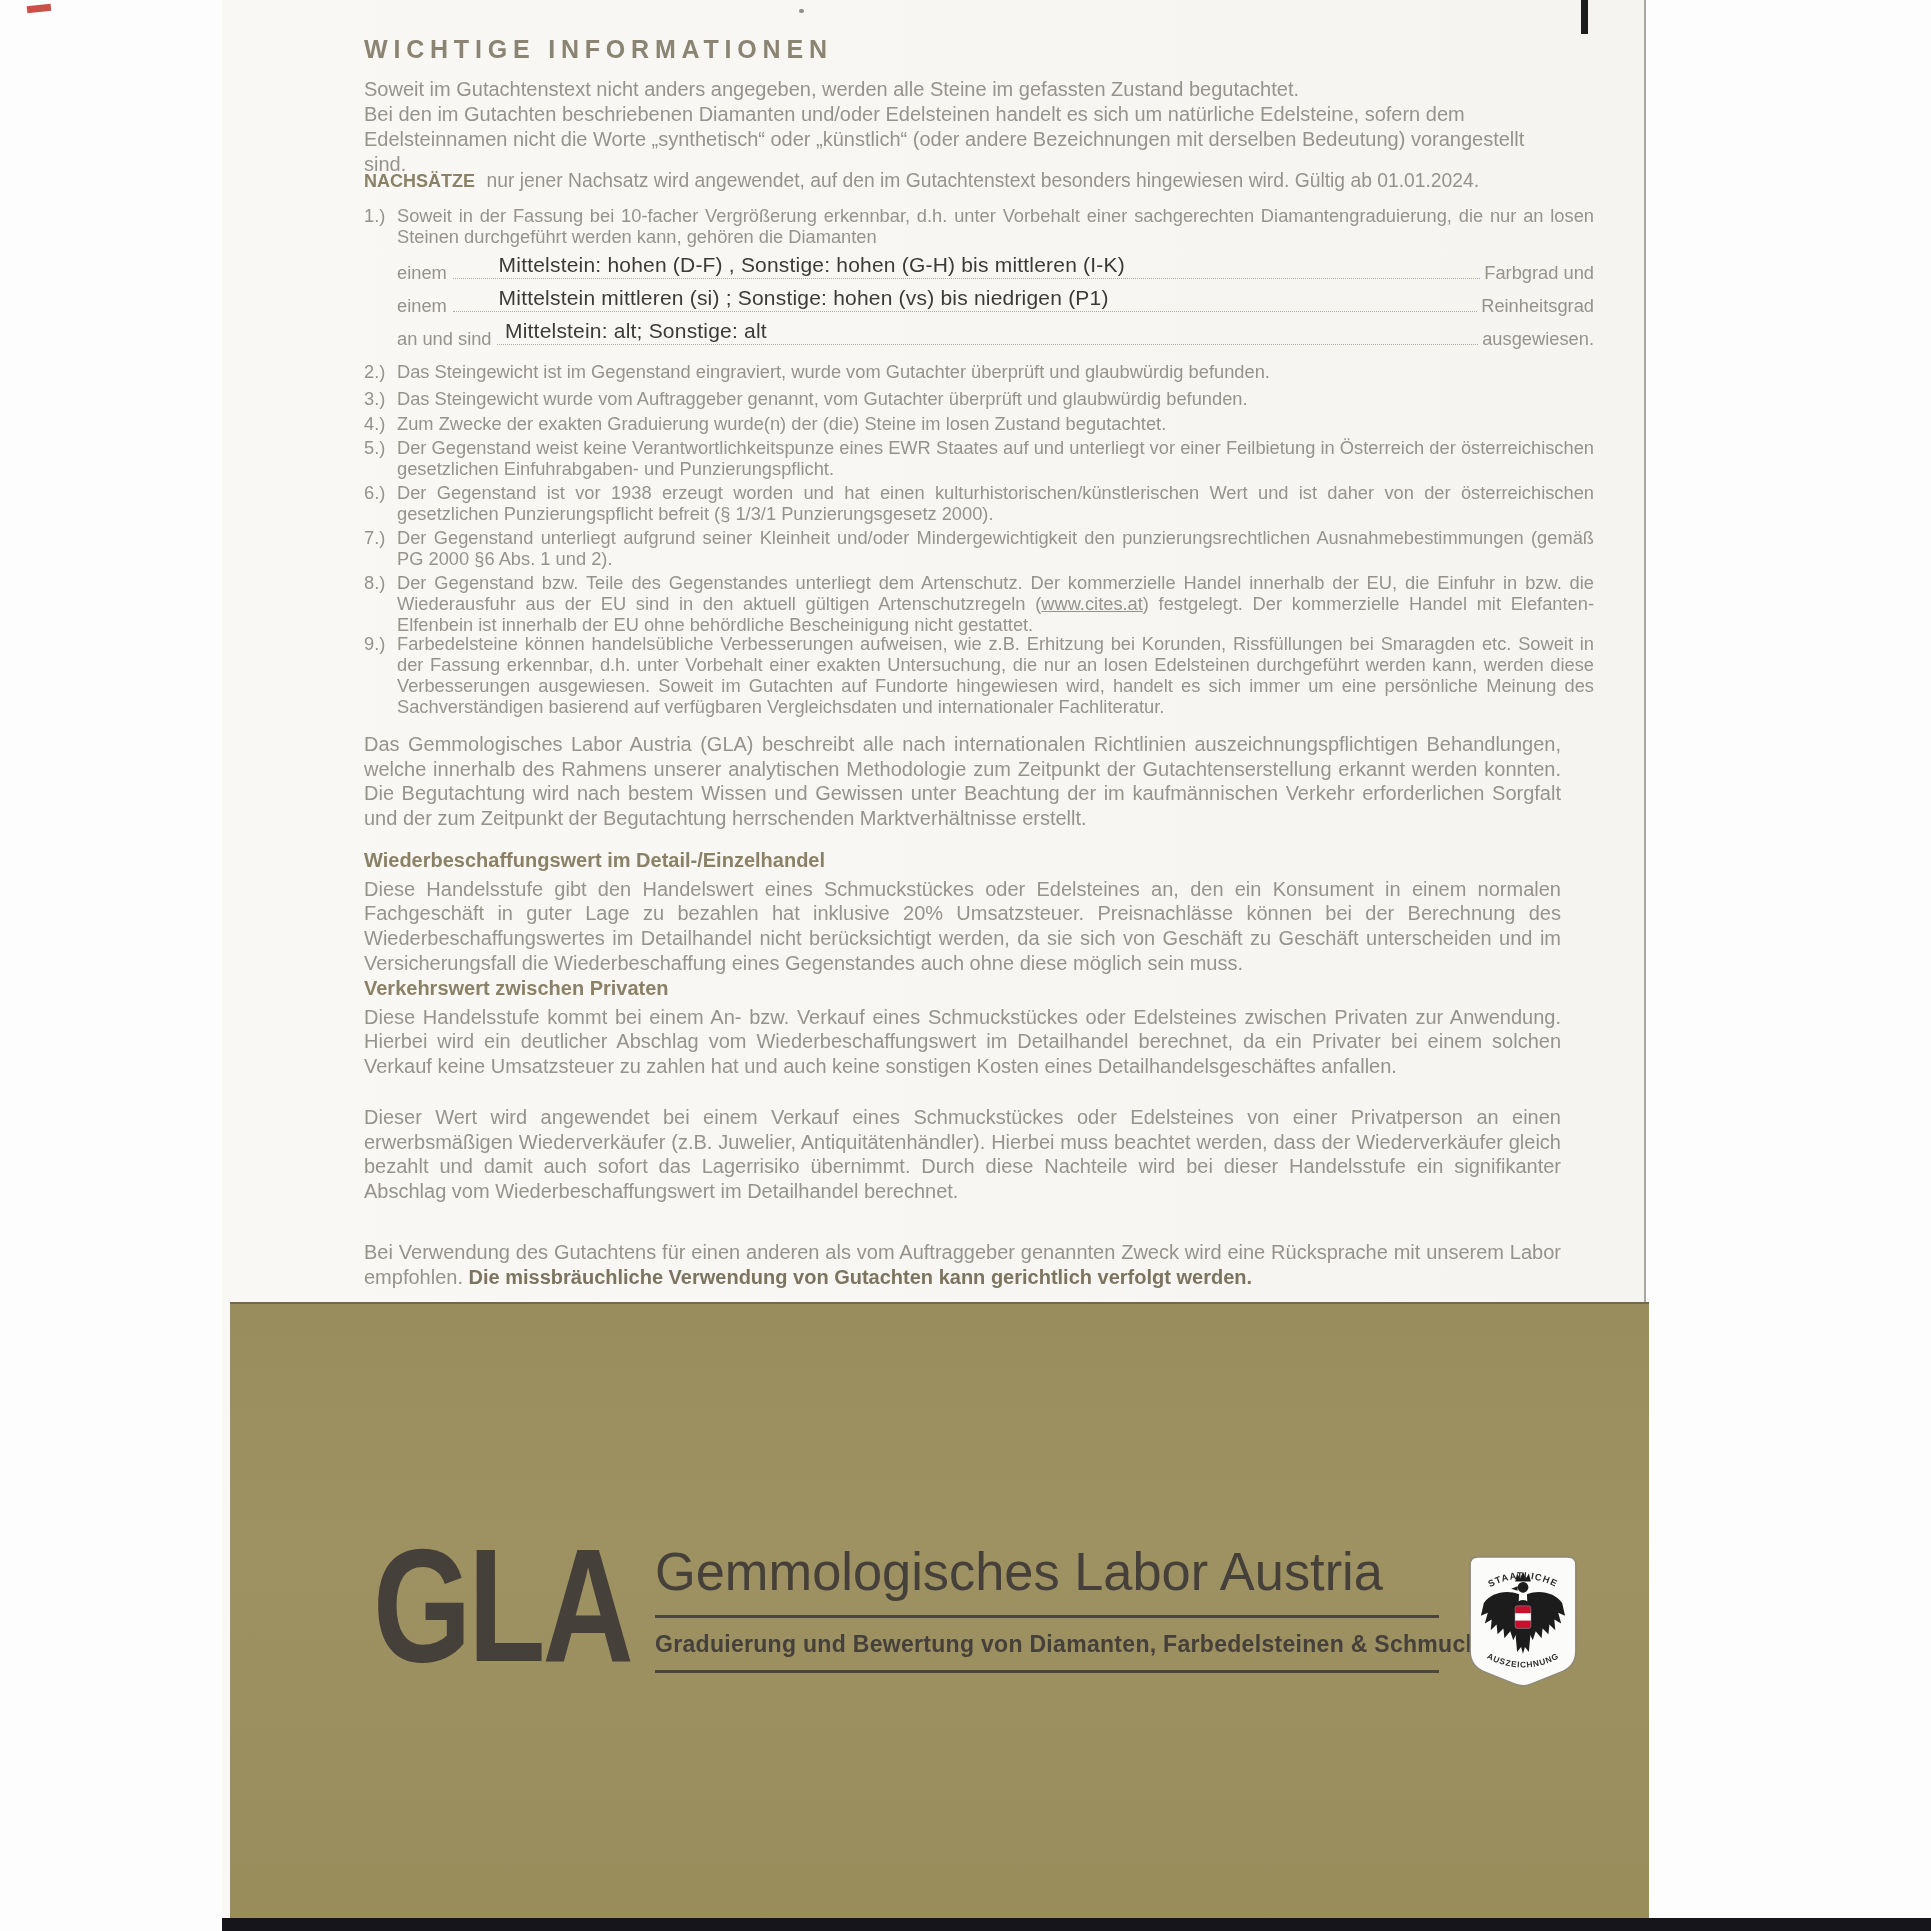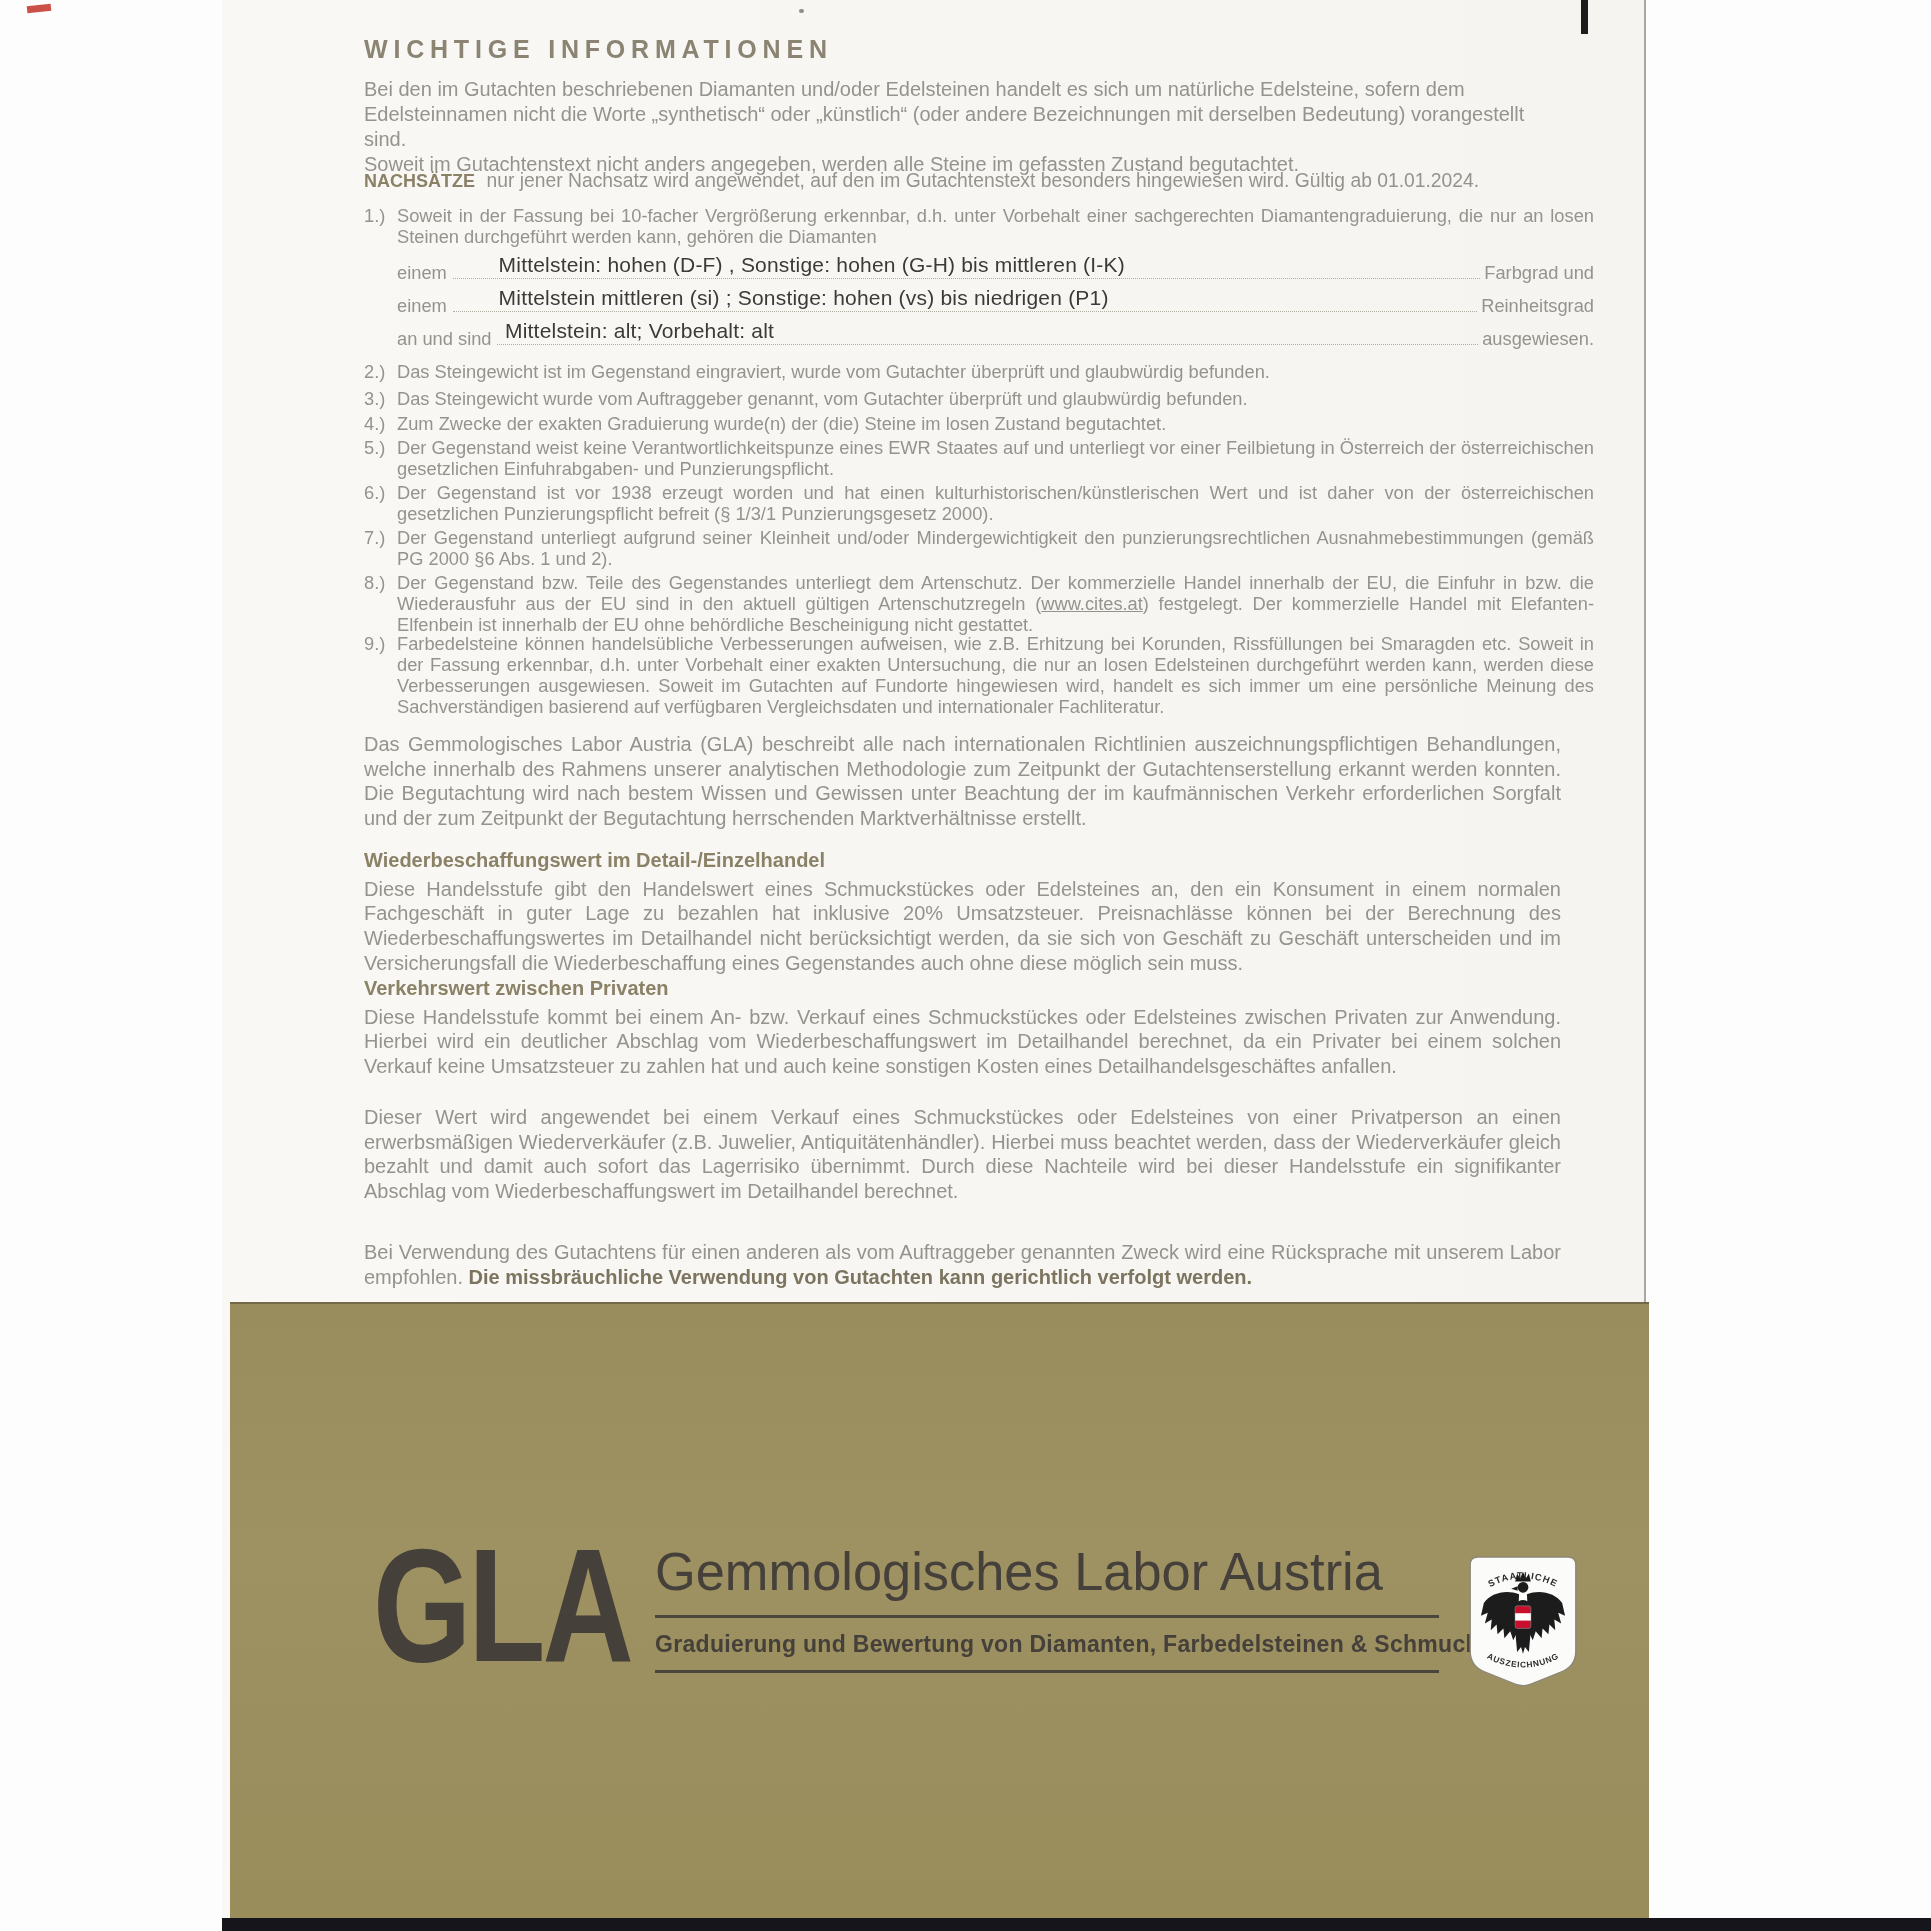--- a/index.html
+++ b/index.html
@@ -62,22 +62,22 @@
 </style>
 </head>
 <body>
 
 <div class="canvas">
   <div class="paper">
 
     <h1 class="title chunk" style="top:35px">WICHTIGE INFORMATIONEN</h1>
 
     <div class="chunk body-text" style="top:77px">
+      <p>Soweit im Gutachtenstext nicht anders angegeben, werden alle Steine im gefassten Zustand begutachtet.</p>
       <p>Bei den im Gutachten beschriebenen Diamanten und/oder Edelsteinen handelt es sich um natürliche Edelsteine, sofern dem Edelsteinnamen nicht die Worte „synthetisch“ oder „künstlich“ (oder andere Bezeichnungen mit derselben Bedeutung) vorangestellt sind.</p>
-      <p>Soweit im Gutachtenstext nicht anders angegeben, werden alle Steine im gefassten Zustand begutachtet.</p>
     </div>
 
     <div class="chunk nachsatz" style="top:170px">
       <span class="nlabel">NACHSÄTZE</span><span class="ntext">nur jener Nachsatz wird angewendet, auf den im Gutachtenstext besonders hingewiesen wird. Gültig ab 01.01.2024.</span>
     </div>
 
     <div class="chunk item" style="top:205px">
       <span class="num">1.)</span>
       <p class="j">Soweit in der Fassung bei 10-facher Vergrößerung erkennbar, d.h. unter Vorbehalt einer sachgerechten Diamantengraduierung, die nur an losen Steinen durchgeführt werden kann, gehören die Diamanten</p>
       <div class="fillrow" style="margin-top:3.9px">
@@ -90,21 +90,21 @@
       <div class="fillrow">
         <span class="pre">einem</span>
         <span class="dots">
             <span class="fillvalue">Mittelstein mittleren (si) ; Sonstige: hohen (vs) bis niedrigen (P1)</span>
           </span>
         <span class="suf">Reinheitsgrad</span>
       </div>
       <div class="fillrow">
         <span class="pre">an und sind</span>
         <span class="dots">
-            <span class="fillvalue tight">Mittelstein: alt; Vorbehalt: alt</span>
+            <span class="fillvalue tight">Mittelstein: alt; Sonstige: alt</span>
           </span>
         <span class="suf">ausgewiesen.</span>
       </div>
     </div>
 
     <div class="chunk item" style="top:361px">
       <span class="num">2.)</span>
       <p>Das Steingewicht ist im Gegenstand eingraviert, wurde vom Gutachter überprüft und glaubwürdig befunden.</p>
     </div>
     <div class="chunk item" style="top:388px">

